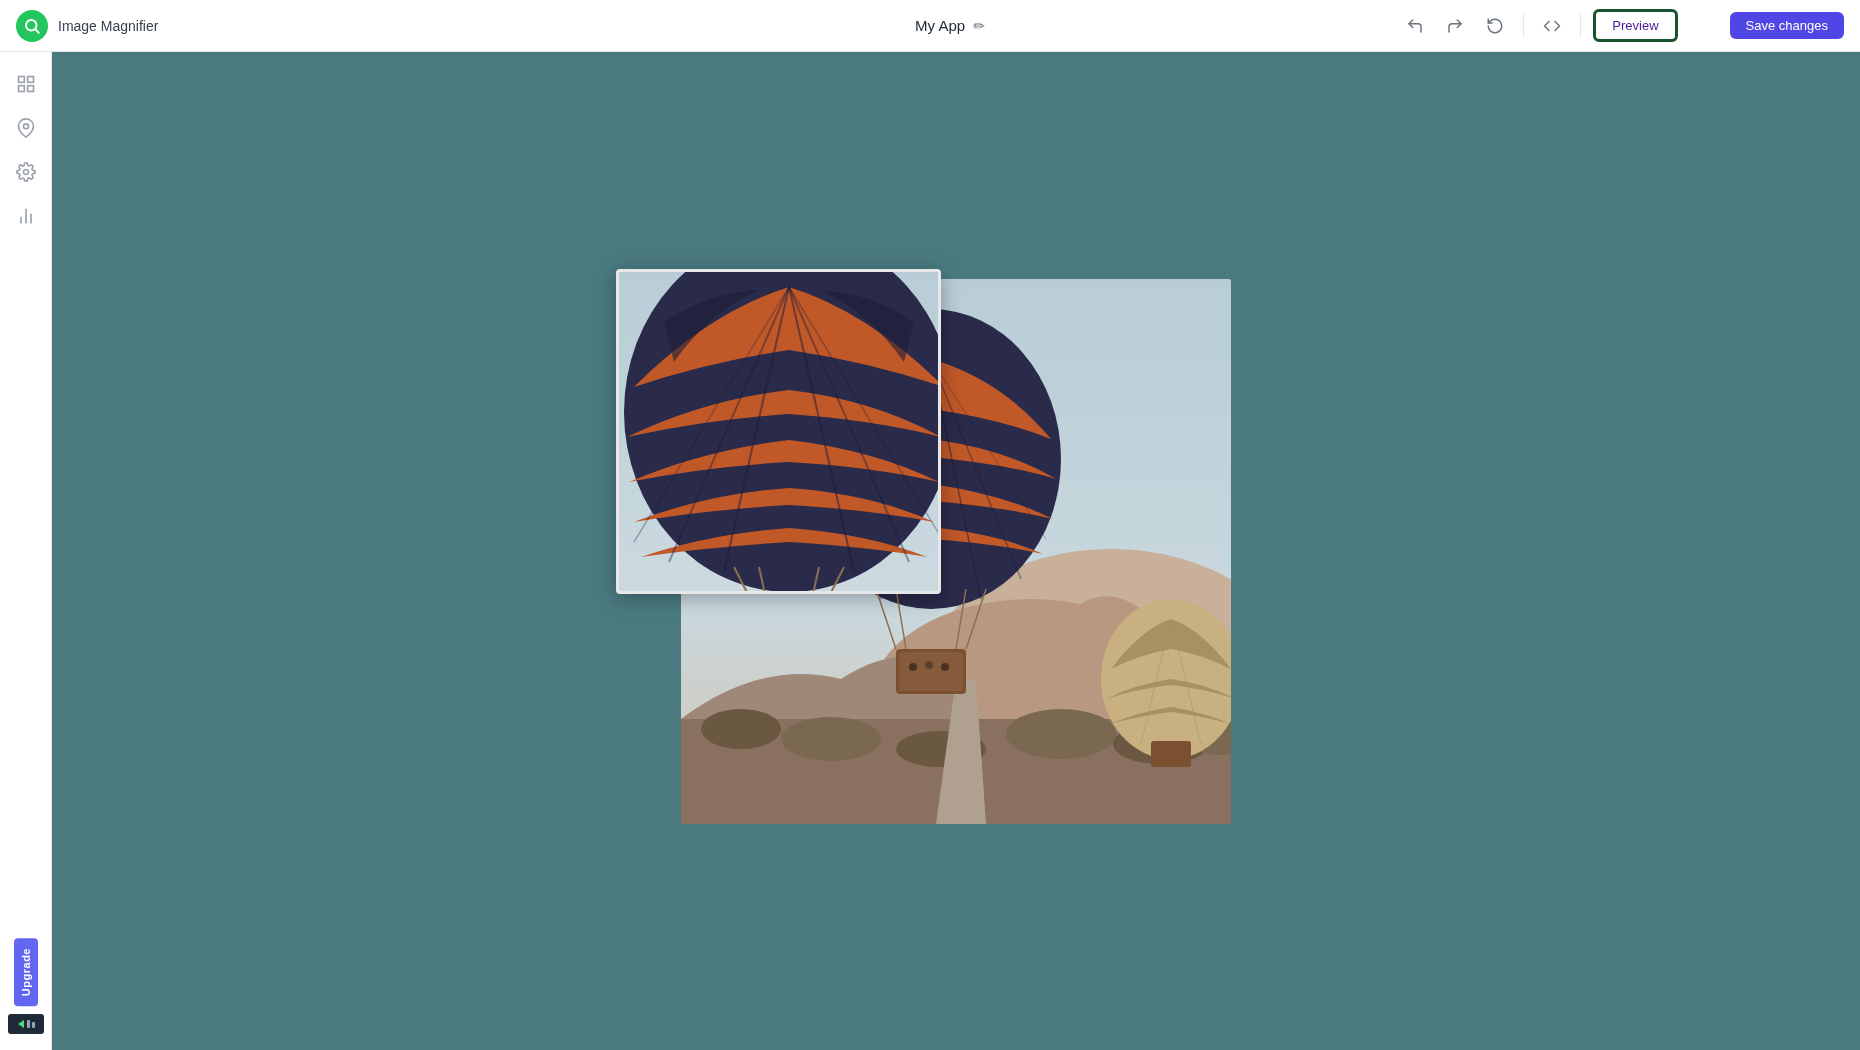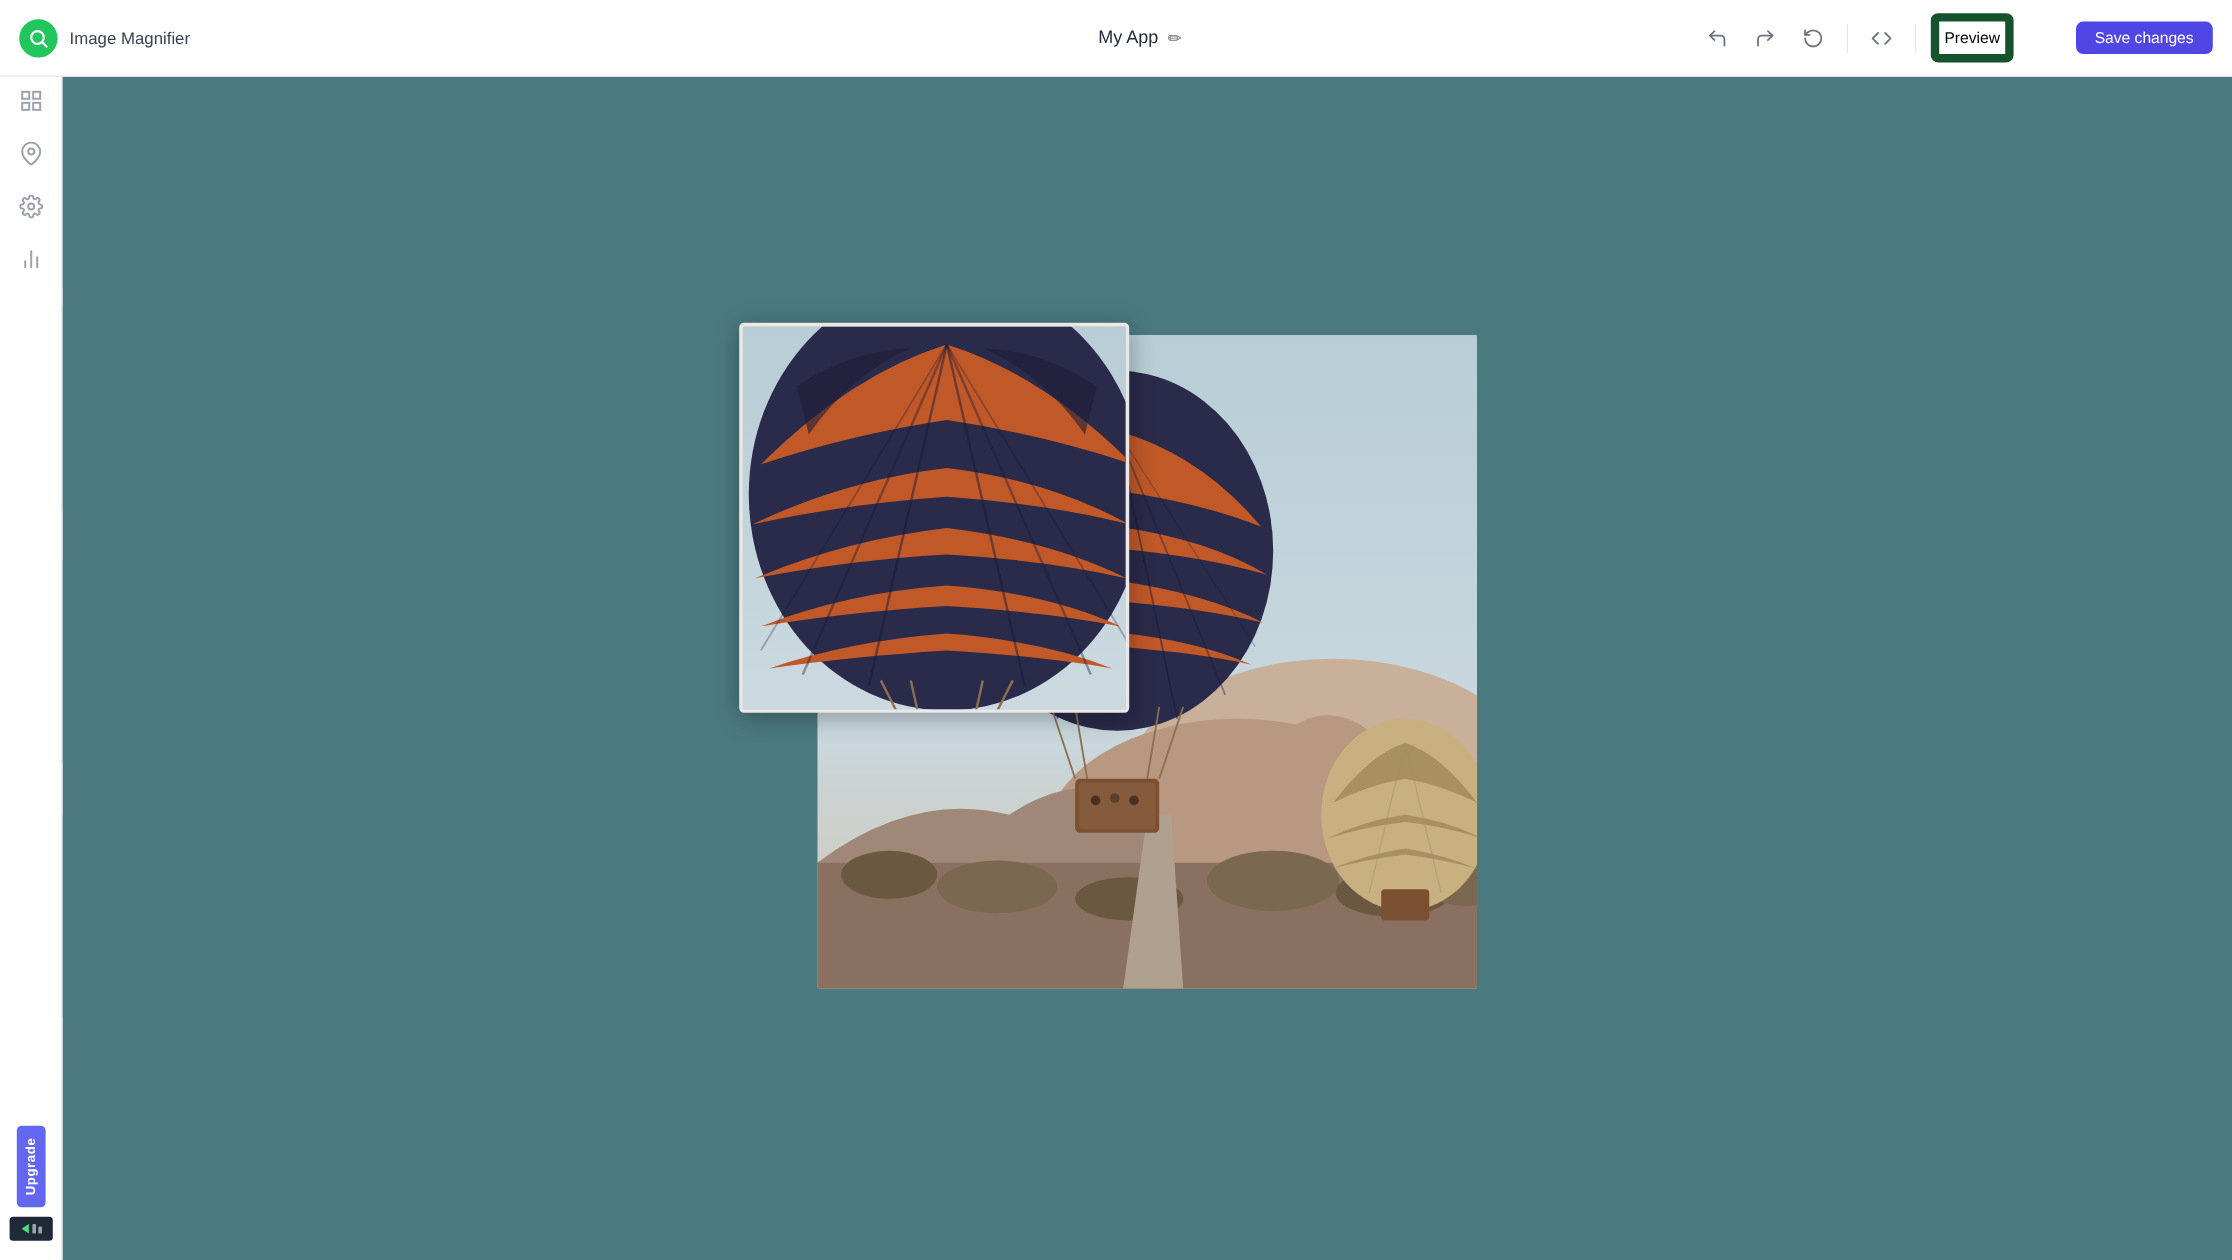--- a/index.html
+++ b/index.html
@@ -9,21 +9,21 @@
       height: 1050px;
       overflow: hidden;
       font-family: -apple-system, BlinkMacSystemFont, 'Segoe UI', sans-serif;
       background: #4a7a80;
     }
 
     
     .header {
       position: fixed;
       top: 0; left: 0; right: 0;
-      height: 64px;
+      height: 52px;
       background: #ffffff;
       display: flex;
       align-items: center;
       justify-content: space-between;
       padding: 0 16px;
       border-bottom: 1px solid #e5e7eb;
       z-index: 100;
     }
 
     .header-left {
@@ -101,27 +101,27 @@
     }
 
     .divider-v {
       width: 1px;
       height: 24px;
       background: #e5e7eb;
       margin: 0 4px;
     }
 
     .btn-preview {
-      padding: 6px 4px;
-      border: 7px solid #14532d;
+      padding: 6px 16px;
+      border: 3px solid #14532d;
       background: white;
       border-radius: 6px;
       font-size: 13px;
       font-weight: 500;
-      color: #000000;
+      color: #4c1d95;
       cursor: pointer;
     }
 
     .btn-save {
       padding: 6px 16px;
       border: none;
       background: #4f46e5;
       border-radius: 6px;
       font-size: 13px;
       font-weight: 500;

